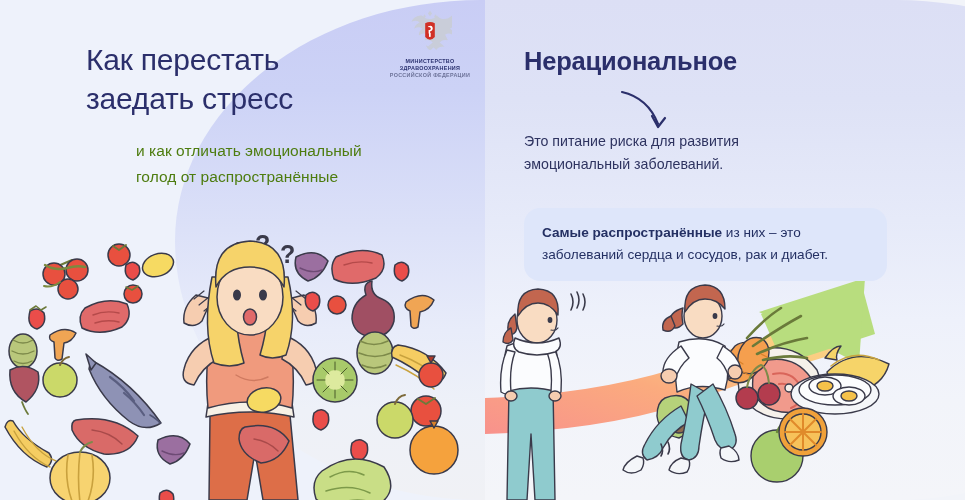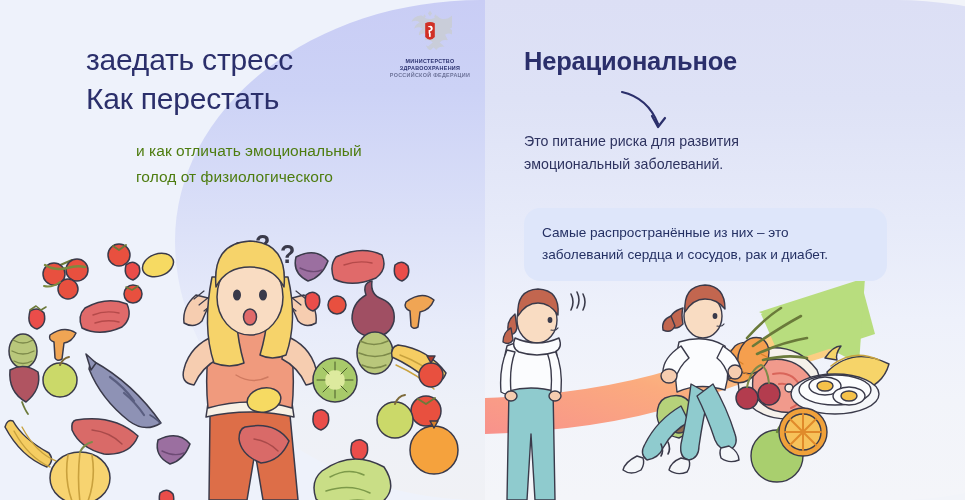--- a/index.html
+++ b/index.html
@@ -59,21 +59,21 @@
     color:#2e3360; font-size:14.2px; line-height:1.65;
   }
 
   .arrow-curve { position:absolute; z-index:6; top:86px; left:618px; width:84px; height:50px; }
 
   .callout {
     position:absolute; z-index:6; top:208px; left:524px; width:363px;
     background:#dee6fa; border-radius:16px; padding:14px 18px 15px 18px;
   }
   .callout p { color:#243063; font-size:13.6px; line-height:1.62; }
-  .callout b { font-weight:normal; }
+  .callout b { font-weight:bold; }
 
   
   .illus { position:absolute; z-index:5; }
   .illus-left  { left:0; top:225px; width:485px; height:275px; }
   .illus-right { left:0; top:280px; width:480px; height:220px; }
 </style>
 </head>
 <body>
 
 <div class="stage">
@@ -317,26 +317,26 @@
         </g>
       </svg>
       <div class="logo-caption">
         <div class="l1">МИНИСТЕРСТВО</div>
         <div class="l2">ЗДРАВООХРАНЕНИЯ</div>
         <div class="l3">РОССИЙСКОЙ ФЕДЕРАЦИИ</div>
       </div>
     </div>
 
     <div class="headline headline-left">
+      <div>Как перестать</div>
       <div>заедать стресс</div>
-      <div>Как перестать</div>
     </div>
     <div class="subhead">
       <div>и как отличать эмоциональный</div>
-      <div>голод от физиологического</div>
+      <div>голод от распространённые</div>
     </div>
   </section>
 
   <section class="panel panel-right">
     <div class="blob blob-right"></div>
 
     <svg class="illus illus-right" viewBox="0 0 480 220">
       <defs>
         <clipPath id="clipR">
             <rect x="0" y="0" width="480" height="220"></rect>

